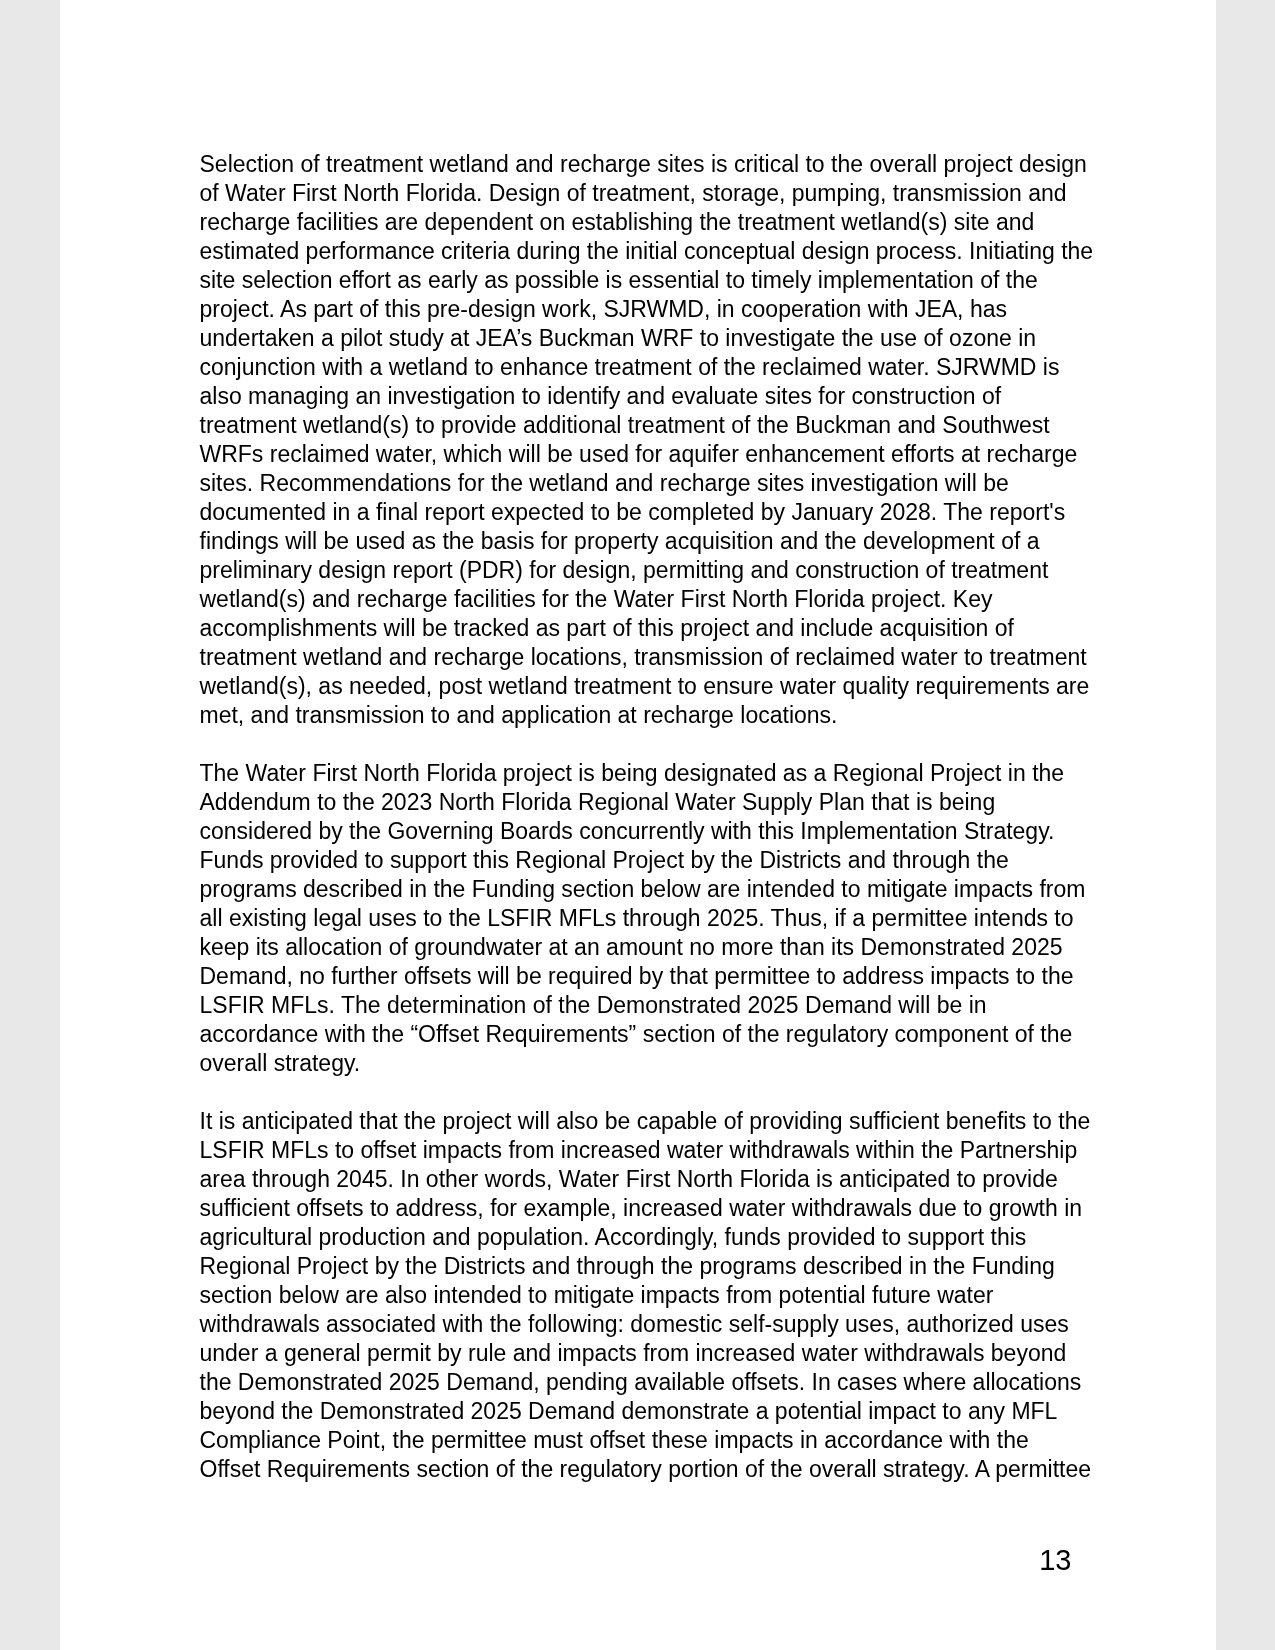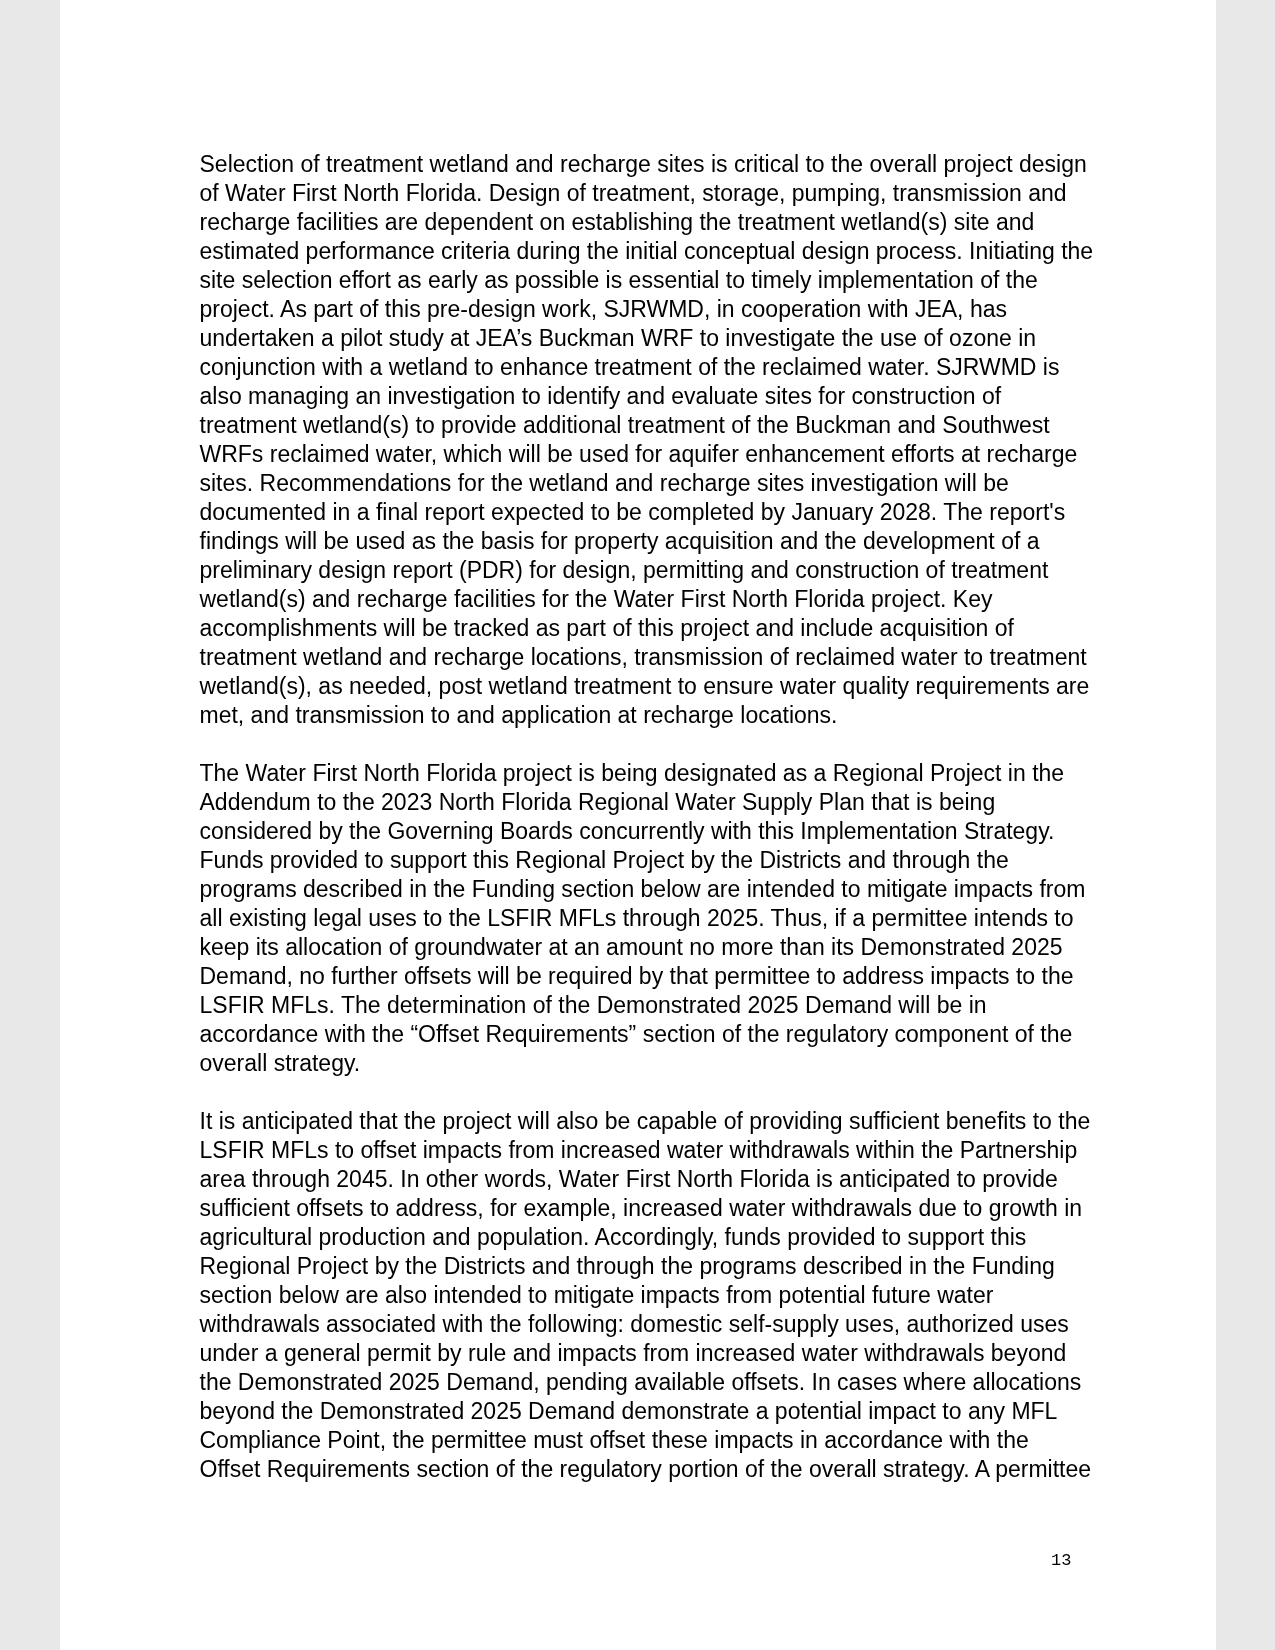--- a/index.html
+++ b/index.html
@@ -23,23 +23,22 @@
     text-align: left;
   }
   .para {
     margin: 0 0 29px 0;
     white-space: pre-line;
   }
   .page-number {
     position: absolute;
     top: 1549px;
     right: 144px;
-    font-size: 17px;
+    font-size: 29px;
     line-height: 23px;
-    font-family: Liberation Mono, monospace;
   }
   .doc-number {
     position: absolute;
     top: 1655px;
     left: 576px;
     font-size: 23px;
     line-height: 23px;
   }
 </style>
 </head>

